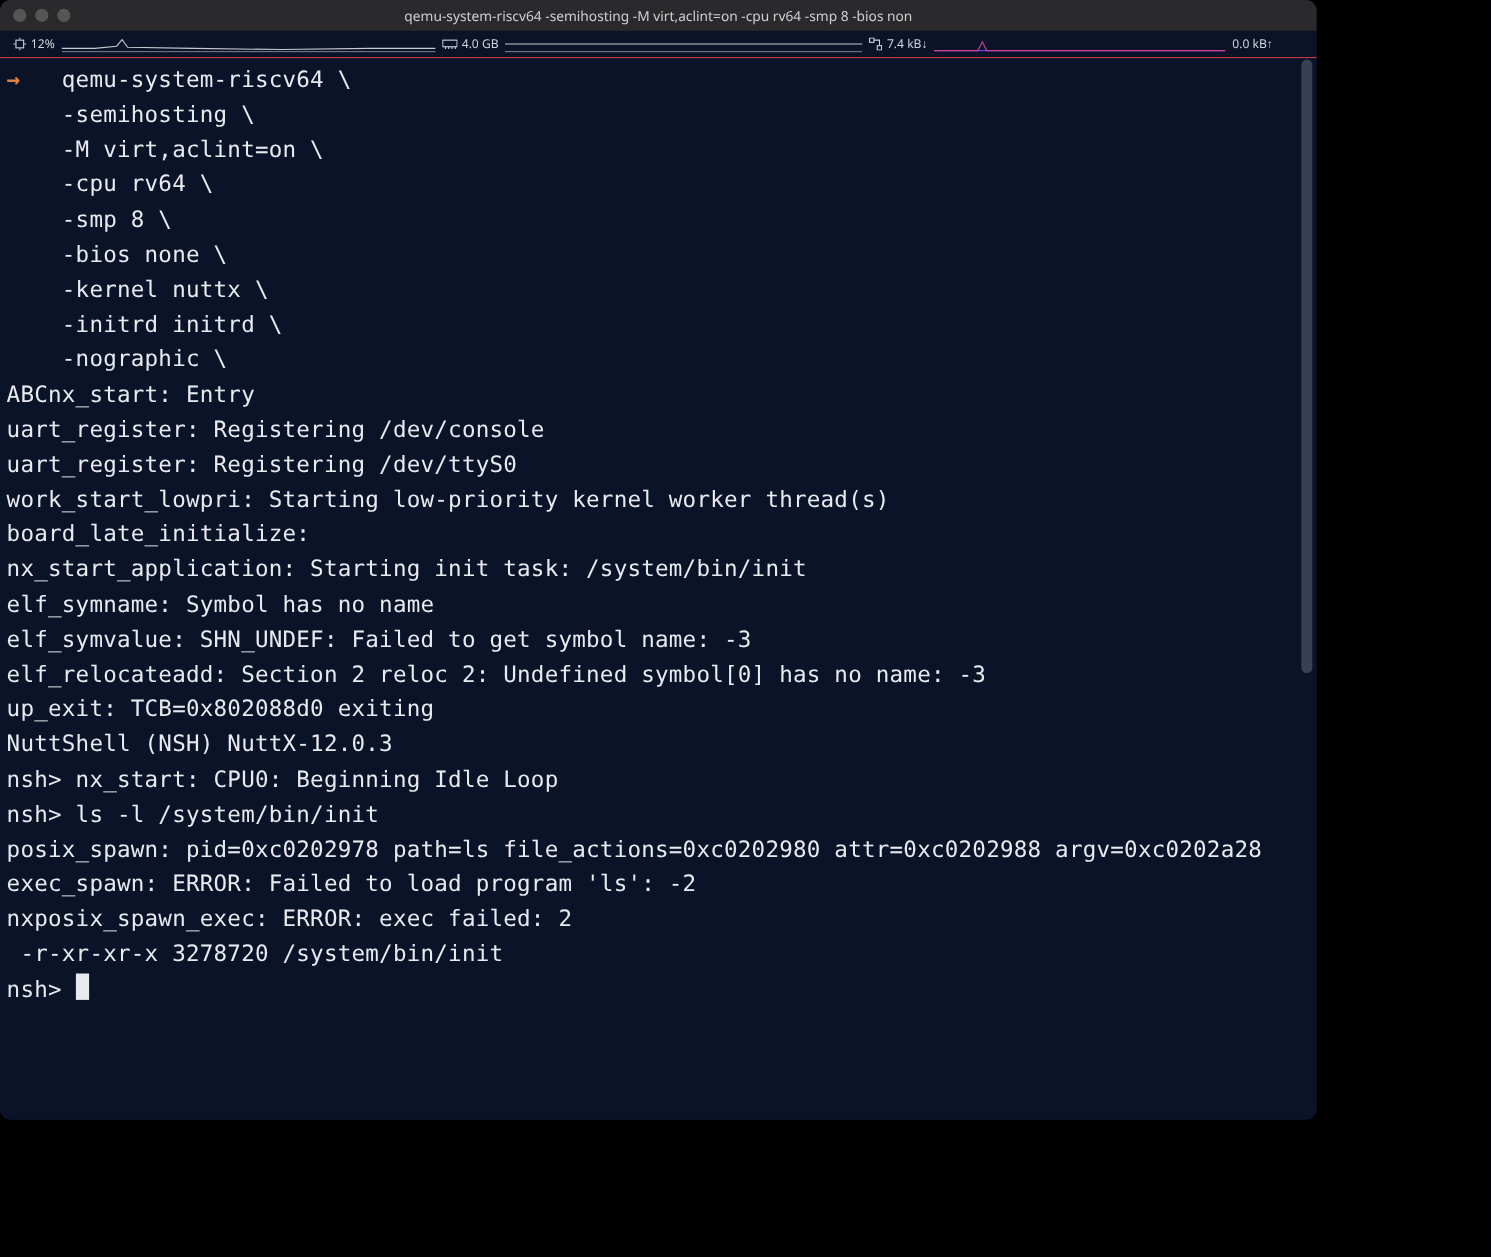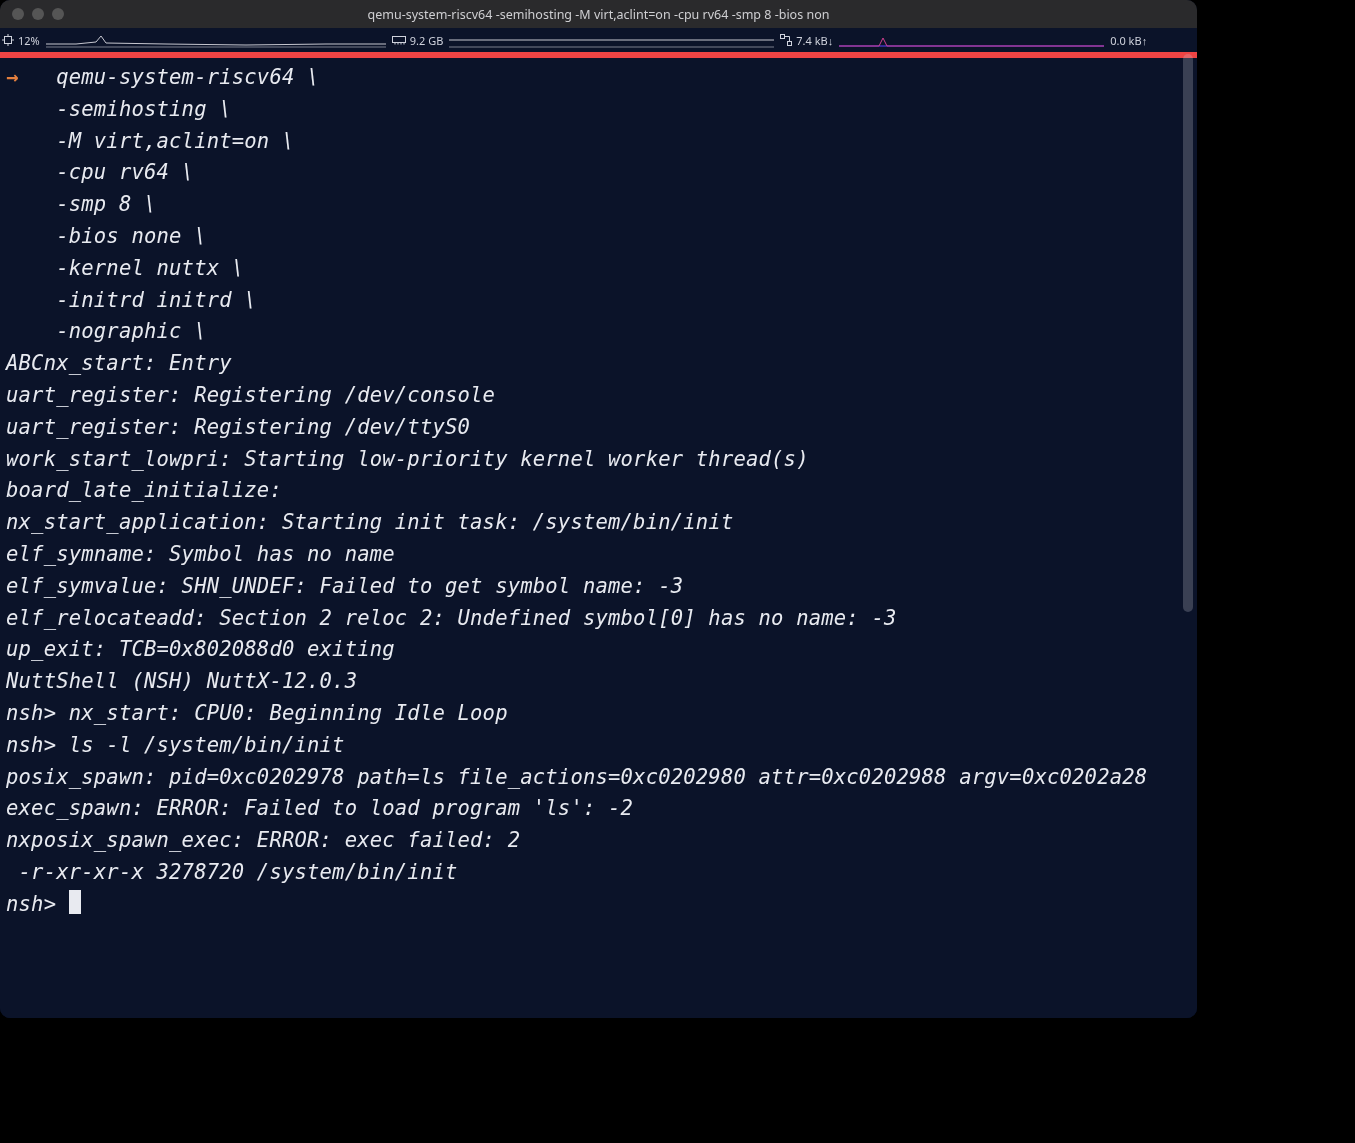--- a/index.html
+++ b/index.html
@@ -64,28 +64,28 @@
     left: 0; right: 0;
     text-align: center;
     color: var(--titlebar-fg);
     font-size: 12.5px;
     pointer-events: none;
     font-family: -apple-system, "SF Pro Text", system-ui, sans-serif;
   }
   .statsbar {
     height: 24px;
     background: var(--stats-bg);
-    border-bottom: 6px solid #ef4444;
+    border-bottom: 1px solid #ef4444;
     display: flex;
     align-items: center;
     color: var(--stats-fg);
     font-size: 11px;
     font-family: -apple-system, system-ui, sans-serif;
     gap: 6px;
-    padding: 0 2px;
+    padding: 0 12px;
     flex: 0 0 auto;
   }
   .statsbar .seg {
     display: flex;
     align-items: center;
     gap: 4px;
   }
   .statsbar svg.spark {
     height: 16px;
   }
@@ -94,21 +94,20 @@
     background: var(--bg);
     color: var(--fg);
     font-size: 20.5px;
     line-height: 31.8px;
     padding: 4px 6px 6px 6px;
     white-space: pre;
     overflow: hidden;
     position: relative;
     letter-spacing: 0.2px;
     font-weight: 500;
-    font-style: italic;
   }
   .line { display: block; }
   .prompt-arrow { color: var(--prompt-orange); font-weight: bold; }
   .cursor {
     display: inline-block;
     width: 12px;
     height: 24px;
     background: var(--cursor);
     vertical-align: text-bottom;
     margin-bottom: 2px;
@@ -169,21 +168,21 @@
     <span class="seg">
       <span class="icon-ram">
         <svg width="14" height="10" viewBox="0 0 14 10">
             <rect x="0.5" y="1.5" width="13" height="6" fill="none" stroke="#cfd2dc"></rect>
             <line x1="3" y1="7.5" x2="3" y2="9.5" stroke="#cfd2dc"></line>
             <line x1="6" y1="7.5" x2="6" y2="9.5" stroke="#cfd2dc"></line>
             <line x1="9" y1="7.5" x2="9" y2="9.5" stroke="#cfd2dc"></line>
             <line x1="12" y1="7.5" x2="12" y2="9.5" stroke="#cfd2dc"></line>
           </svg>
       </span>
-      <span>9.2 GB</span>
+      <span>4.0 GB</span>
     </span>
     <svg class="spark" width="325" height="16">
       <line x1="0" y1="8" x2="325" y2="8" stroke="#c7c8d0" stroke-width="1"></line>
       <line x1="0" y1="15" x2="325" y2="15" stroke="#c7c8d0" stroke-width="0.6"></line>
     </svg>
 
     <span class="seg">
       <span class="icon-net">
         <svg width="12" height="12" viewBox="0 0 12 12">
             <rect x="0.5" y="0.5" width="4" height="4" fill="none" stroke="#cfd2dc"></rect>

